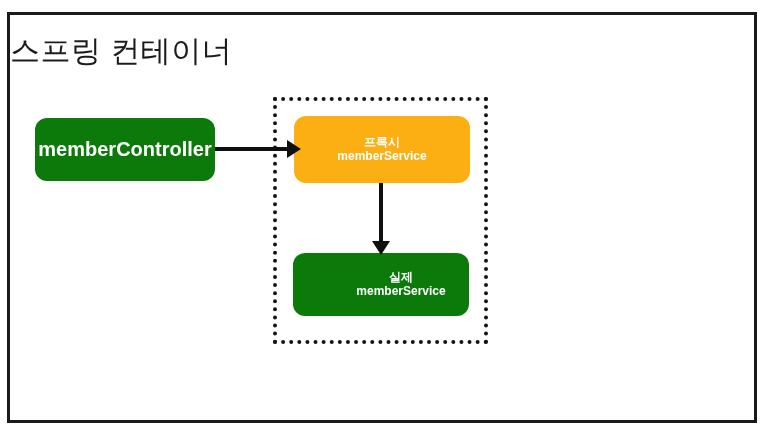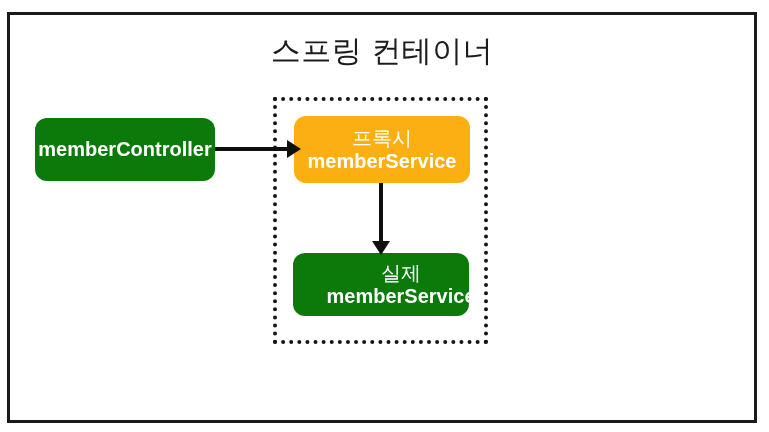--- a/index.html
+++ b/index.html
@@ -26,21 +26,21 @@
     box-sizing: border-box;
     background: #ffffff;
   }
 
   
   #diagram-title {
     position: absolute;
     left: 0;
     top: 18px;
     width: 100%;
-    text-align: center;
+    text-align: left;
     font-size: 30px;
     line-height: 36px;
     letter-spacing: 0.5px;
     color: #1c1c1c;
     font-weight: 400;
     white-space: nowrap;
   }
 
   
   #spring-container-region {
@@ -60,26 +60,26 @@
     border-radius: 12px;
     display: flex;
     flex-direction: column;
     align-items: center;
     justify-content: center;
     color: #ffffff;
     text-align: center;
     line-height: 1.12;
   }
   .node .sub-label {
-    font-size: 20px;
-    font-weight: 400;
+    font-size: 12px;
+    font-weight: 700;
     display: block;
   }
   .node .main-label {
-    font-size: 20px;
+    font-size: 12px;
     font-weight: bold;
     display: block;
   }
   .node.single .main-label {
     font-size: 20px;
     font-weight: bold;
   }
 
   #node-member-controller {
     left: 25px;

